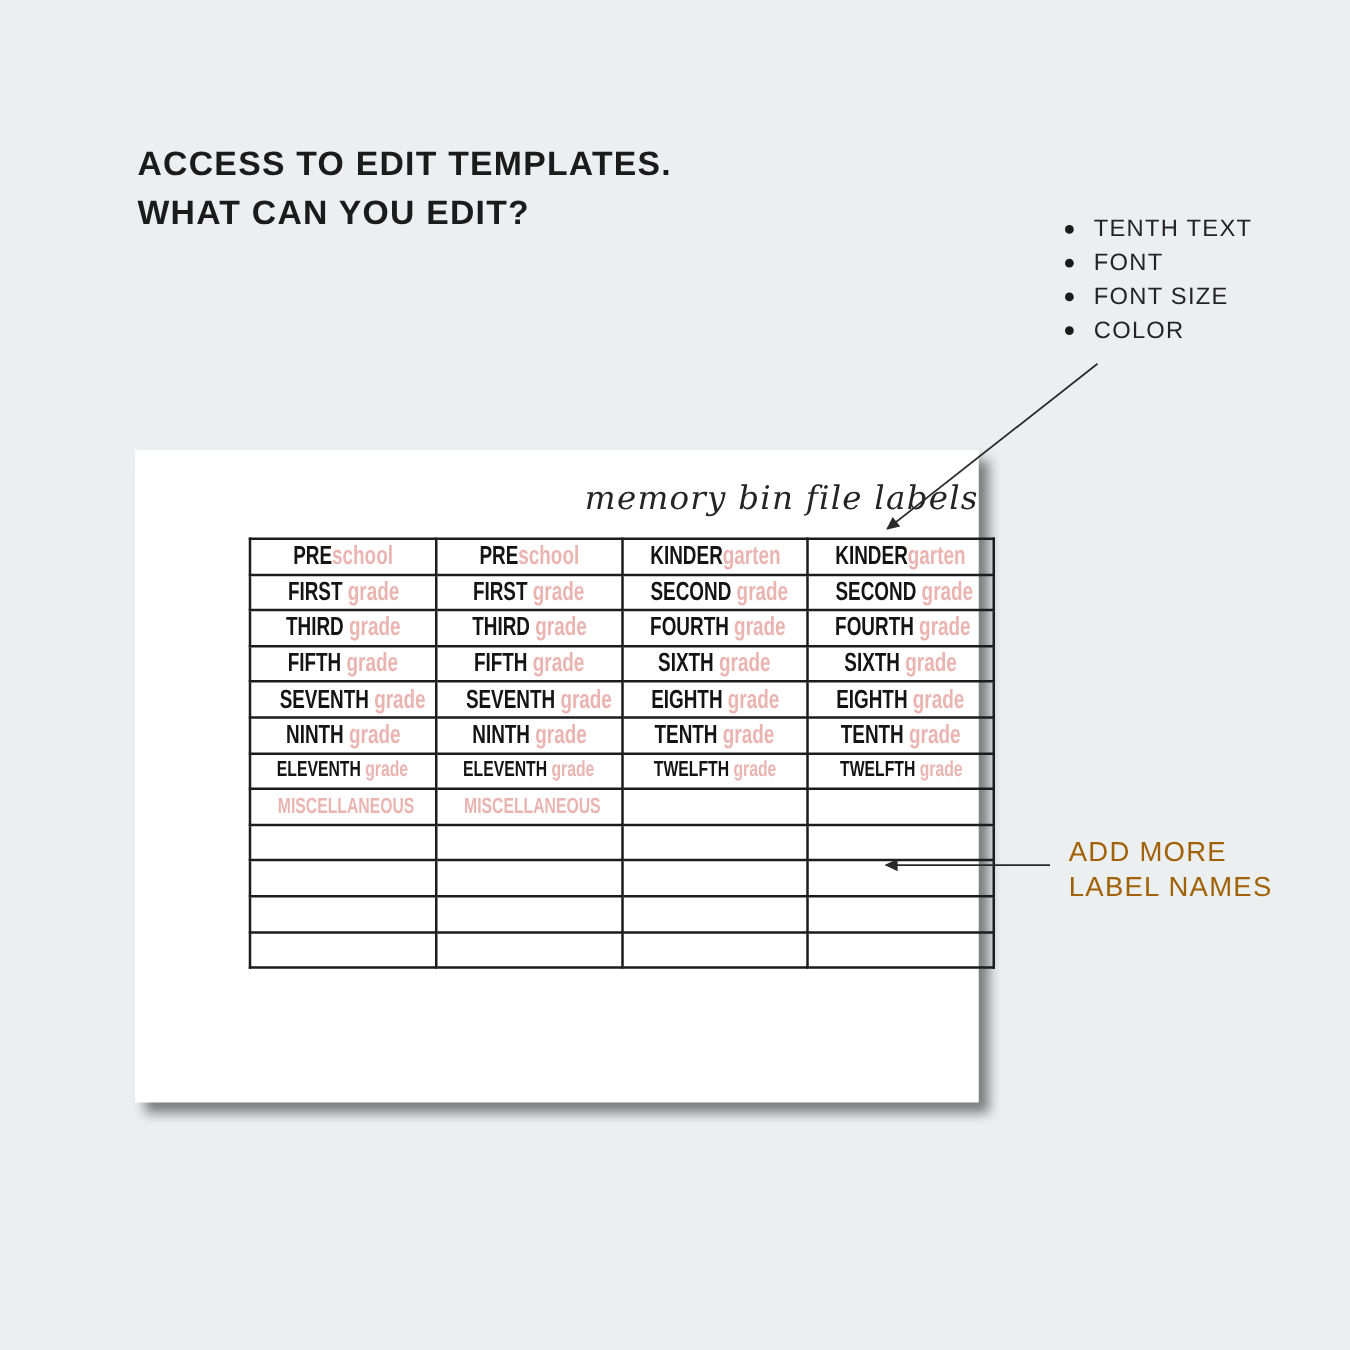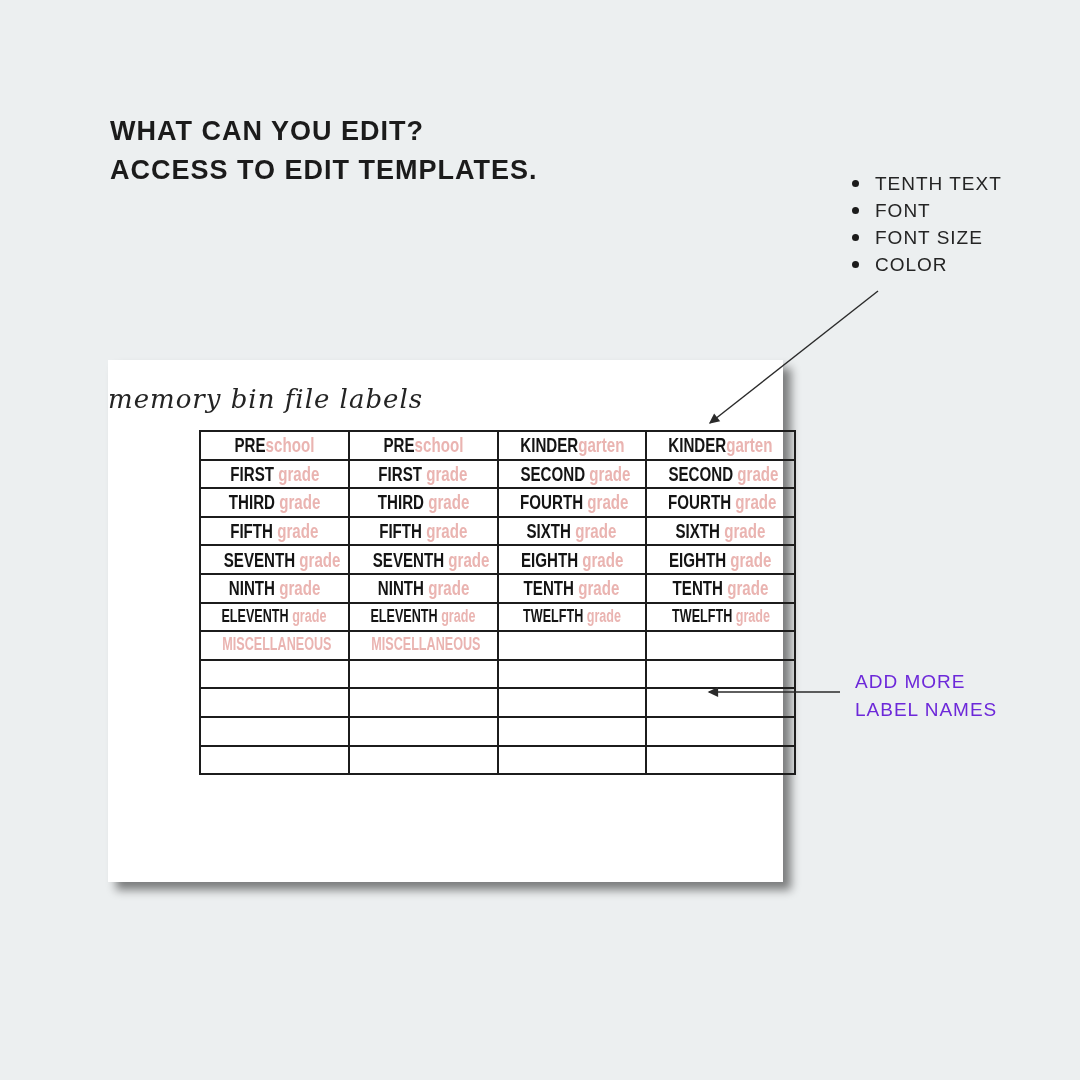--- a/index.html
+++ b/index.html
@@ -23,31 +23,31 @@
   }
   .feature-item{display:flex;align-items:center;height:27px;}
   .feature-dot{
     width:7px;height:7px;border-radius:50%;background:#1b1b1b;
     margin-right:16px;flex:0 0 auto;
   }
 
   
   .add-more{
     position:absolute;left:855px;top:668px;
-    font-size:19px;letter-spacing:1px;line-height:28px;color:#6d28d9;
+    font-size:22px;letter-spacing:1px;line-height:28px;color:#a16207;
   }
 
   
   .card{
     position:absolute;left:108px;top:360px;width:675px;height:522px;
     background:#ffffff;
     box-shadow:8px 8px 9px rgba(0,0,0,0.48);
   }
   .card-title{
-    position:absolute;left:0;right:0;top:24px;text-align:left;
+    position:absolute;left:0;right:0;top:24px;text-align:right;
     font-family:"DejaVu Serif",serif;font-style:italic;
     font-size:26px;color:#242424;letter-spacing:1px;
   }
   .labels-table{
     position:absolute;left:91px;top:70px;width:597px;
     border-collapse:collapse;table-layout:fixed;
   }
   .labels-table td{
     border:2px solid #1c1c1c;height:26.6px;
     text-align:center;vertical-align:middle;padding:0;overflow:hidden;
@@ -66,22 +66,22 @@
   }
   .card-footer .cell-inner{font-size:14.5px;color:#141414;transform:scaleX(0.82);}
 
   
   .arrows{position:absolute;left:0;top:0;pointer-events:none;}
 </style>
 </head>
 <body>
 
 <div class="headline">
+  <div>ACCESS TO EDIT TEMPLATES.</div>
   <div>WHAT CAN YOU EDIT?</div>
-  <div>ACCESS TO EDIT TEMPLATES.</div>
 </div>
 
 <div class="features">
     <div class="feature-item">
       <span class="feature-dot"></span>
       <span>TENTH TEXT</span>
     </div>
     <div class="feature-item">
       <span class="feature-dot"></span>
       <span>FONT</span>

